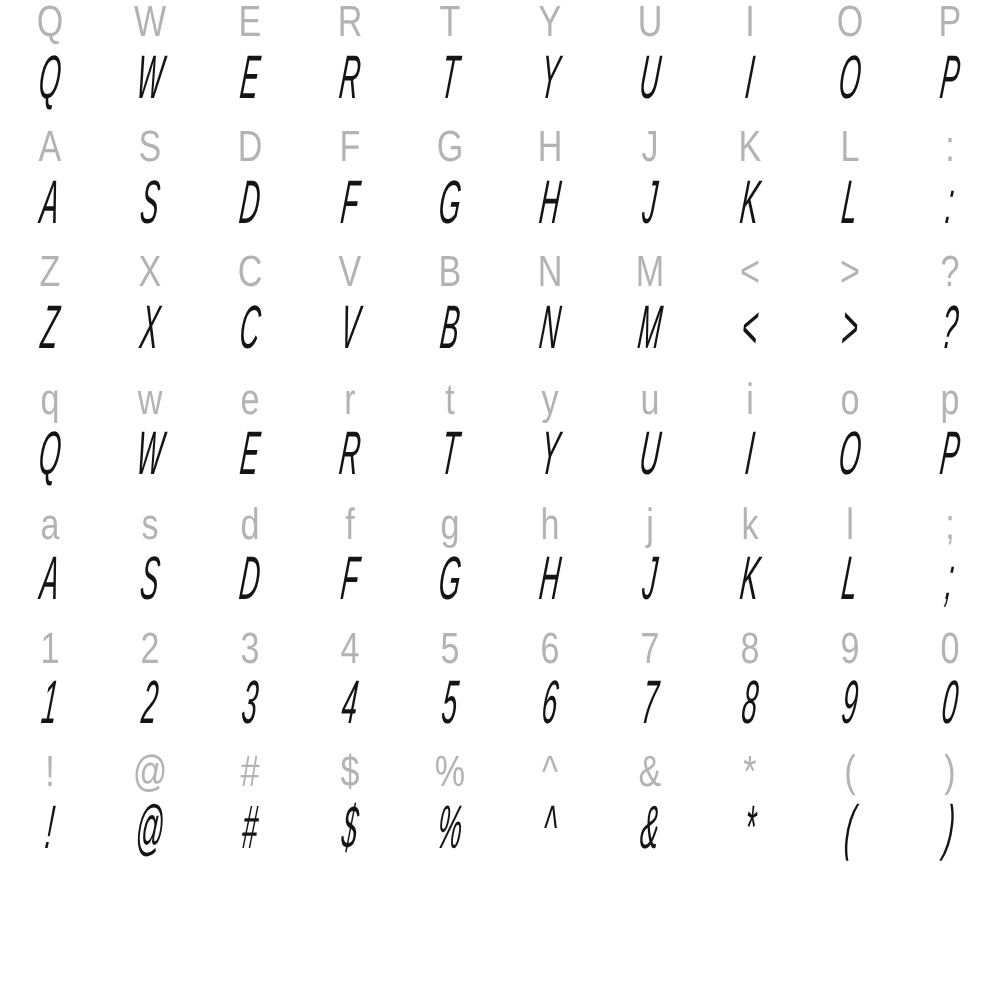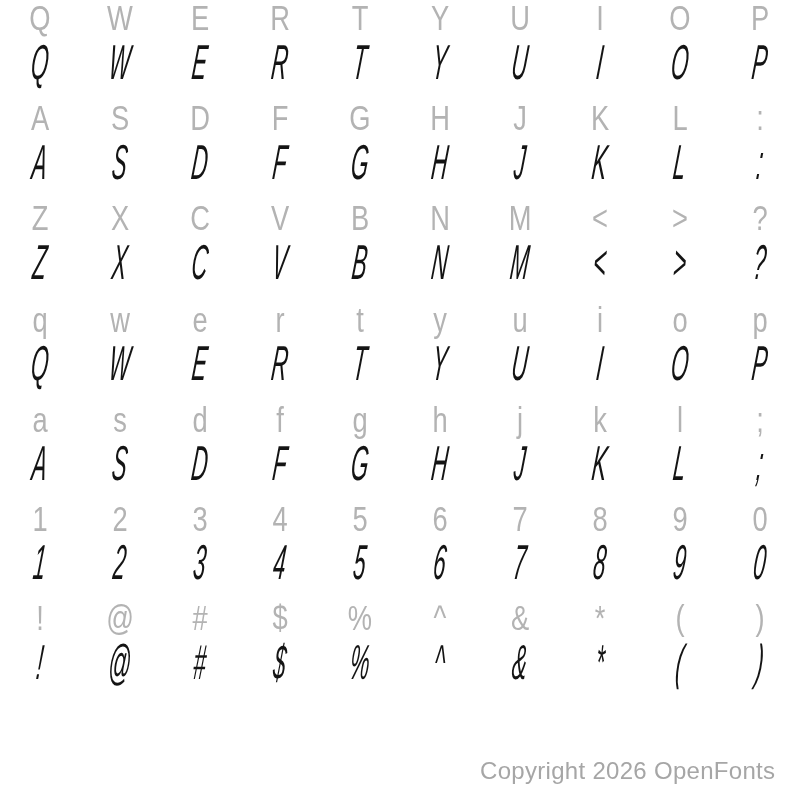--- a/index.html
+++ b/index.html
@@ -241,14 +241,13 @@
       <span class="cell">#</span>
       <span class="cell">$</span>
       <span class="cell">%</span>
       <span class="cell">^</span>
       <span class="cell">&amp;</span>
       <span class="cell">*</span>
       <span class="cell">(</span>
       <span class="cell">)</span>
     </div>
 
-  <div class="footer" style="color: rgb(166, 166, 166);">Copyright 2026 OpenFonts</div>
 </div>
 
 </body></html>

